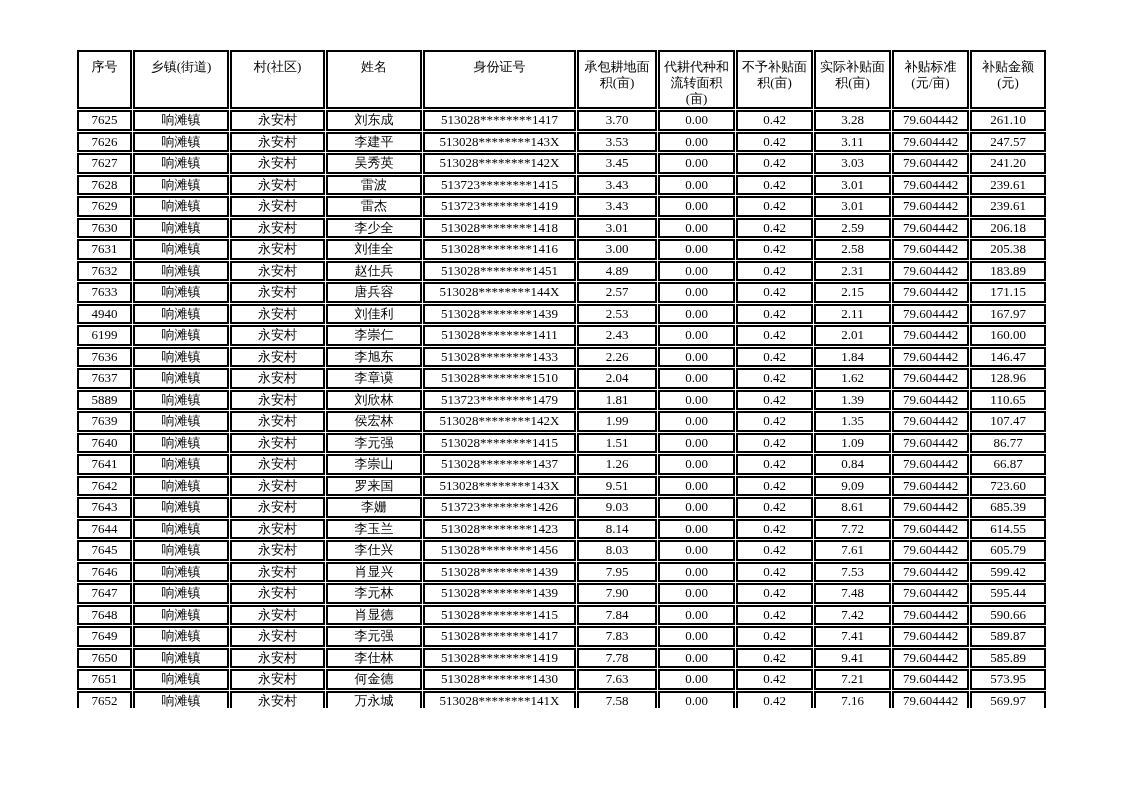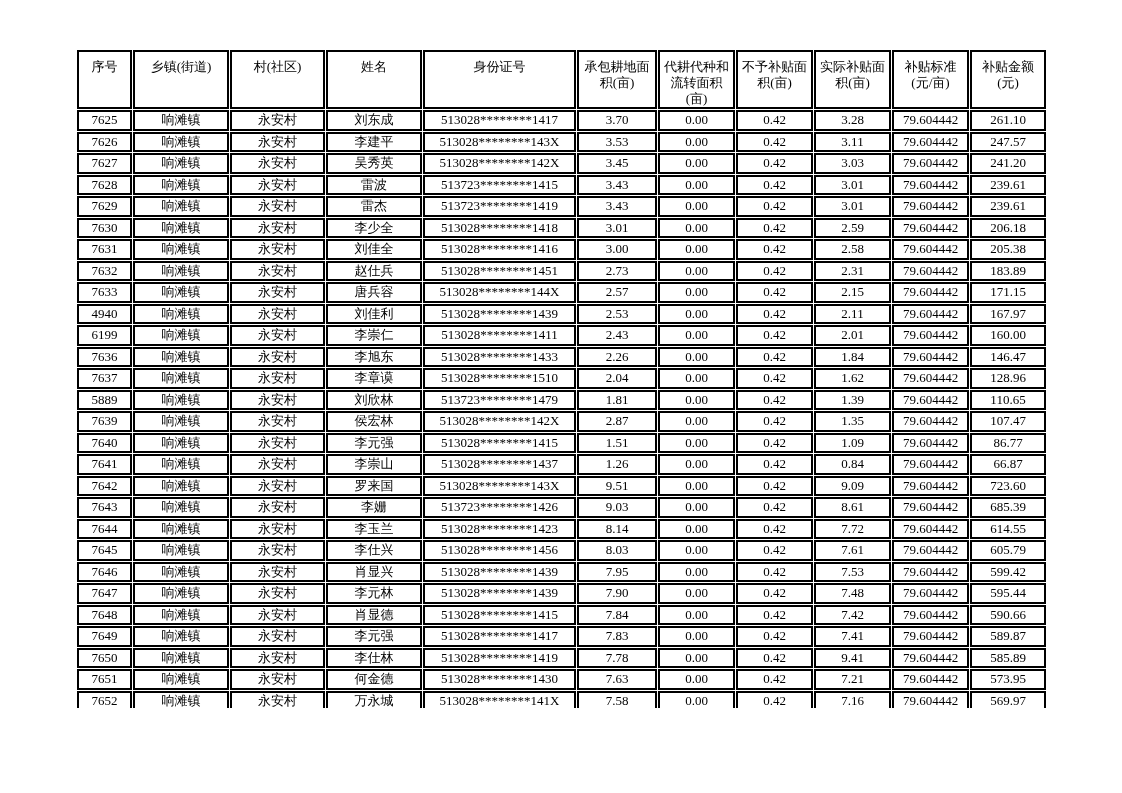--- a/index.html
+++ b/index.html
@@ -202,21 +202,21 @@
           <td>2.58</td>
           <td>79.604442</td>
           <td>205.38</td>
         </tr>
         <tr>
           <td>7632</td>
           <td>响滩镇</td>
           <td>永安村</td>
           <td>赵仕兵</td>
           <td>513028********1451</td>
-          <td>2.73</td>
+          <td>4.89</td>
           <td>0.00</td>
           <td>0.42</td>
           <td>2.31</td>
           <td>79.604442</td>
           <td>183.89</td>
         </tr>
         <tr>
           <td>7633</td>
           <td>响滩镇</td>
           <td>永安村</td>
@@ -293,21 +293,21 @@
           <td>1.39</td>
           <td>79.604442</td>
           <td>110.65</td>
         </tr>
         <tr>
           <td>7639</td>
           <td>响滩镇</td>
           <td>永安村</td>
           <td>侯宏林</td>
           <td>513028********142X</td>
-          <td>2.87</td>
+          <td>1.99</td>
           <td>0.00</td>
           <td>0.42</td>
           <td>1.35</td>
           <td>79.604442</td>
           <td>107.47</td>
         </tr>
         <tr>
           <td>7640</td>
           <td>响滩镇</td>
           <td>永安村</td>

